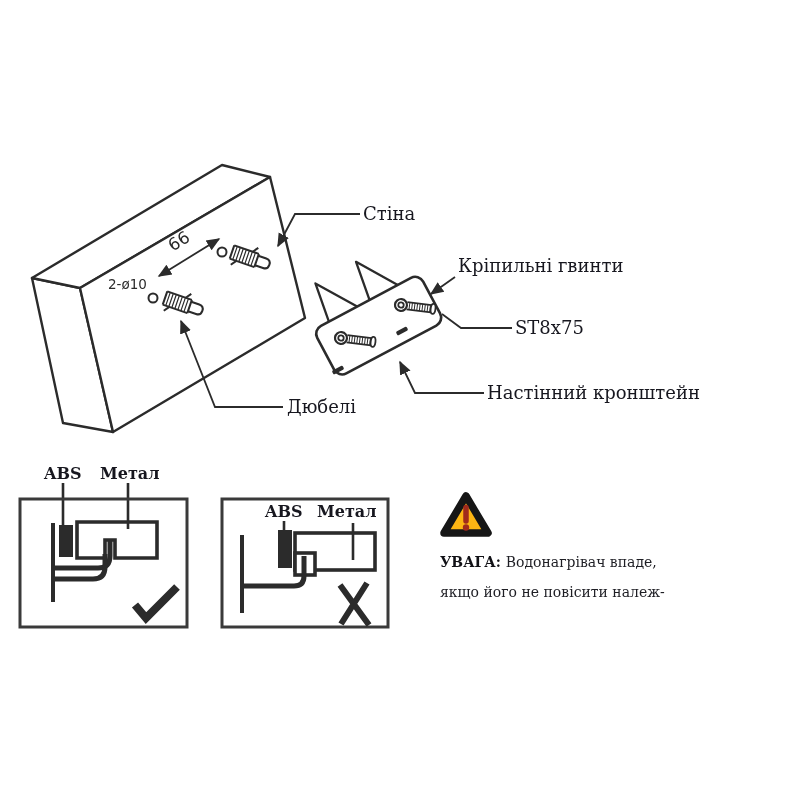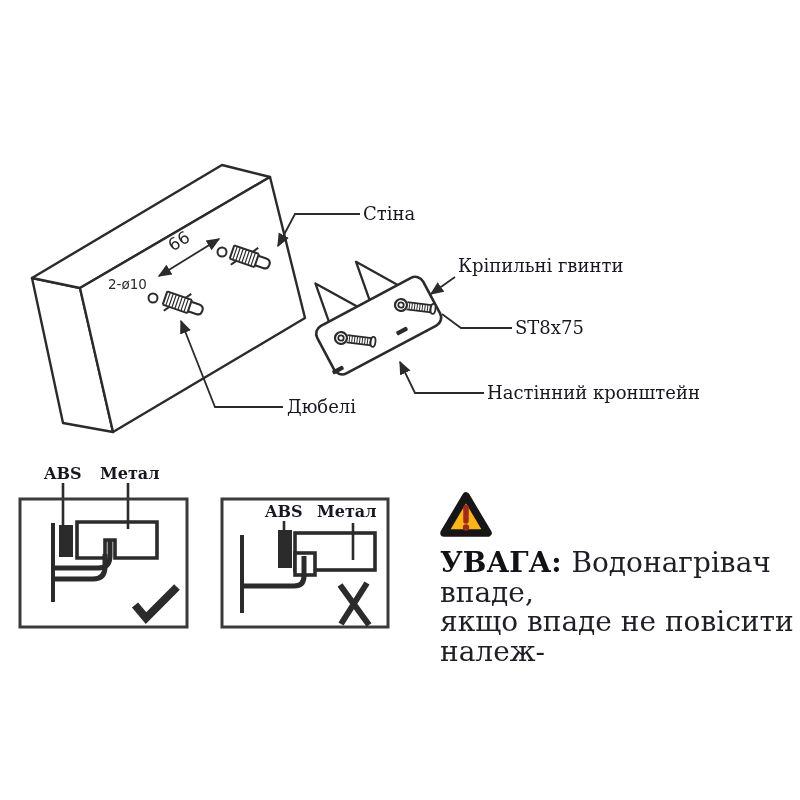--- a/index.html
+++ b/index.html
@@ -7,21 +7,21 @@
           font-family:"DejaVu Serif", "Liberation Serif", serif;}
   .abs{position:absolute;}
   svg{display:block;}
   svg text{font-family:"DejaVu Serif","Liberation Serif",serif;fill:#17171f;}
   .lbl{font-size:18px;}
   .tech{font-family:"DejaVu Sans","Liberation Sans",sans-serif;fill:#2b2b2b;}
   .dim{font-size:17px;}
   .dia{font-size:13.5px;}
   .panel-lbl{font-size:16px;font-weight:600;}
   #warning-text{position:absolute;left:440px;top:548px;width:356px;
-                font-size:28px;line-height:29.5px;color:#1e1e24;}
+                font-size:14px;line-height:29.5px;color:#1e1e24;}
   #warning-text .sep{white-space:pre-wrap;}
   #warning-text strong{font-weight:900;color:#111116;}
 </style>
 </head>
 <body>
 
 <div id="canvas">
 
   <svg class="abs" style="left:0;top:0" width="800" height="480" viewBox="0 0 800 480">
     <defs>
@@ -128,16 +128,16 @@
   </svg>
 
   <svg class="abs" style="left:440px;top:491px" width="52" height="47" viewBox="0 0 52 47">
     <path d="M26,5 L48,42 H4 Z" fill="#FDB513" stroke="#161616" stroke-width="7.5" stroke-linejoin="round"></path>
     <path d="M26,16.5 V30" stroke="#A12A1C" stroke-width="5.5" stroke-linecap="round"></path>
     <circle cx="26" cy="36.5" r="3.2" fill="#A12A1C"></circle>
   </svg>
 
   <div id="warning-text">
     <div><strong>УВАГА</strong><strong class="sep">: </strong><span>Водонагрівач впаде,</span></div>
-    <div>якщо впаде не повісити належ-</div>
+    <div>якщо його не повісити належ-</div>
   </div>
 
 </div>
 
 </body></html>

